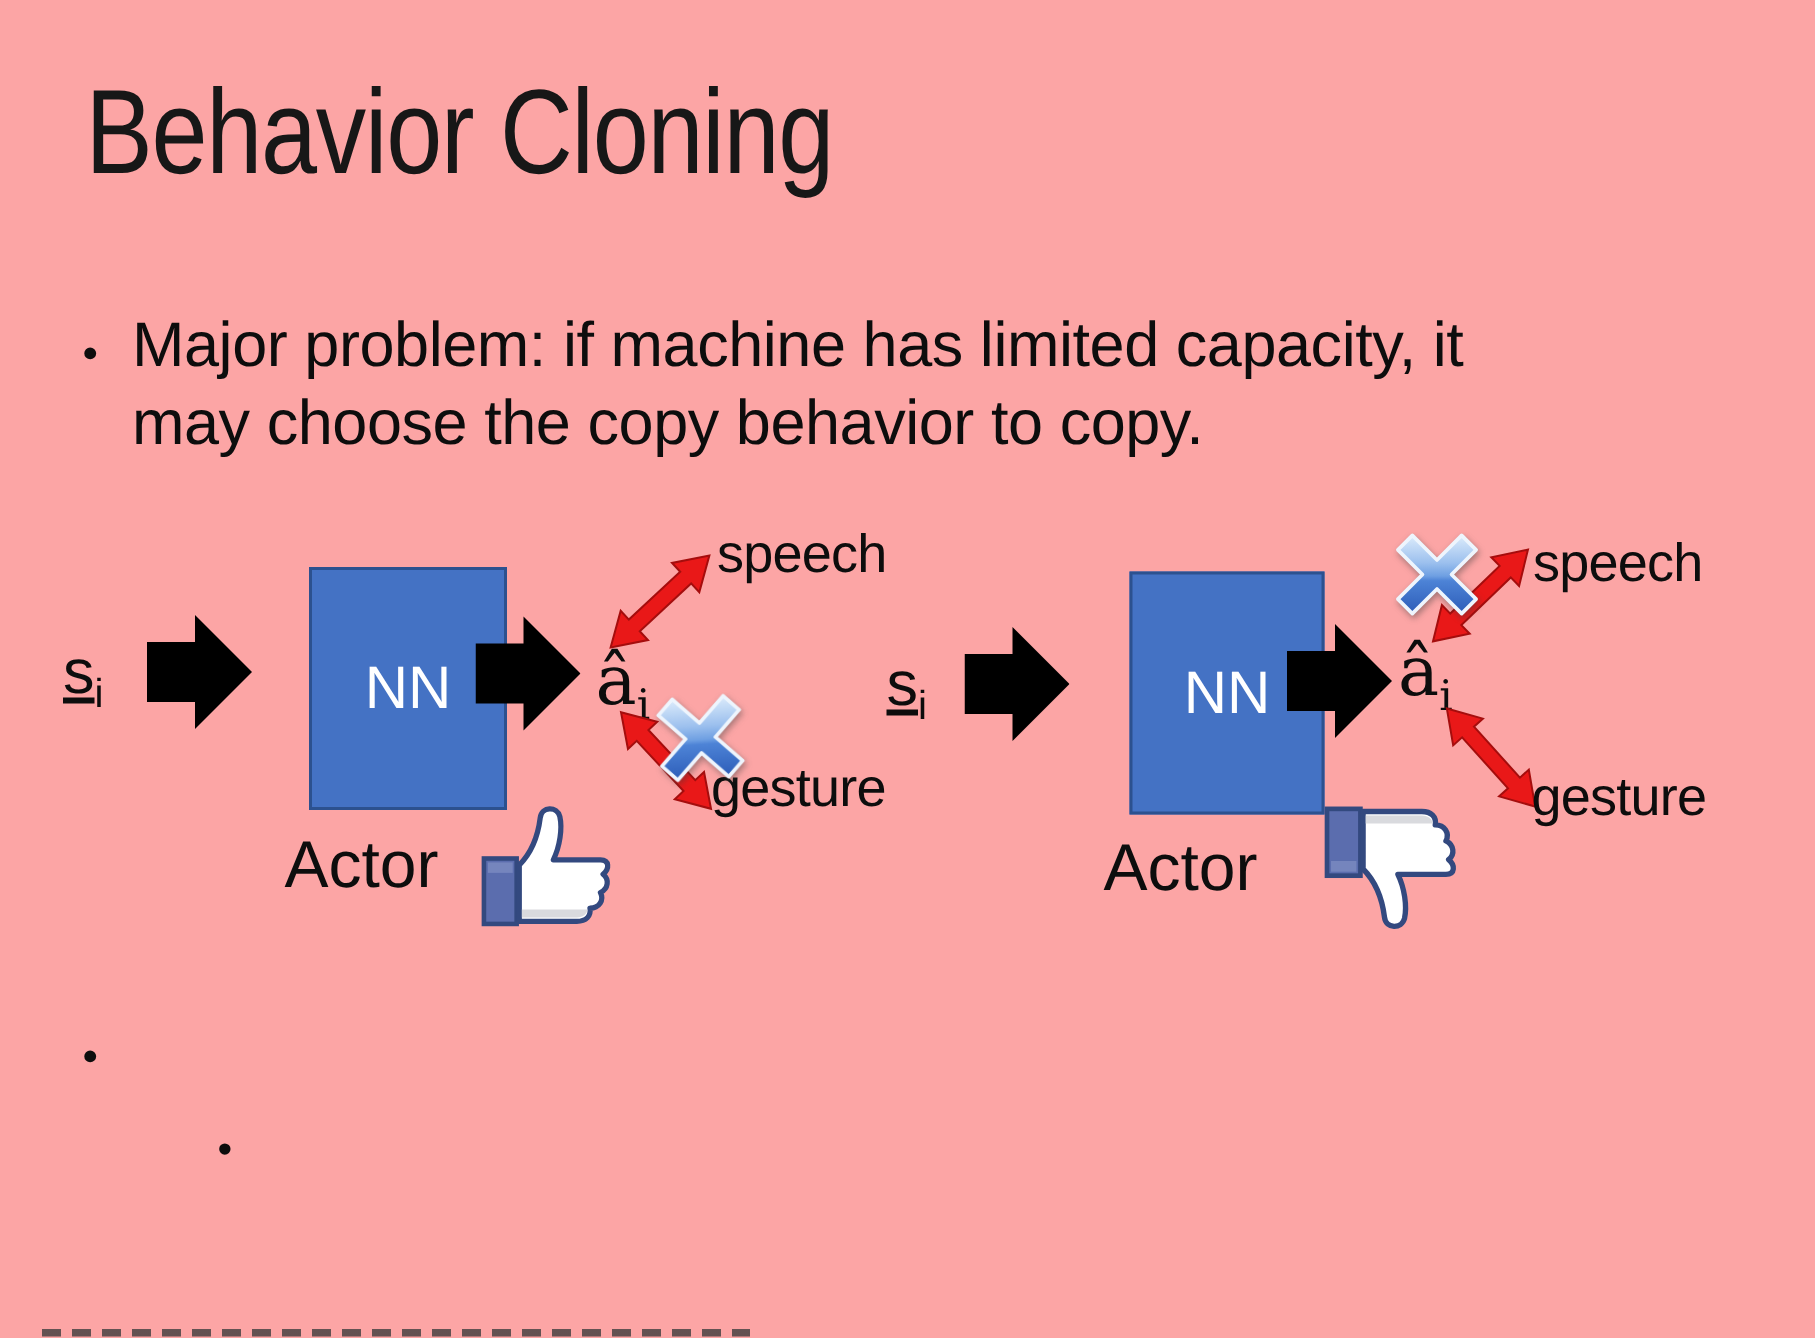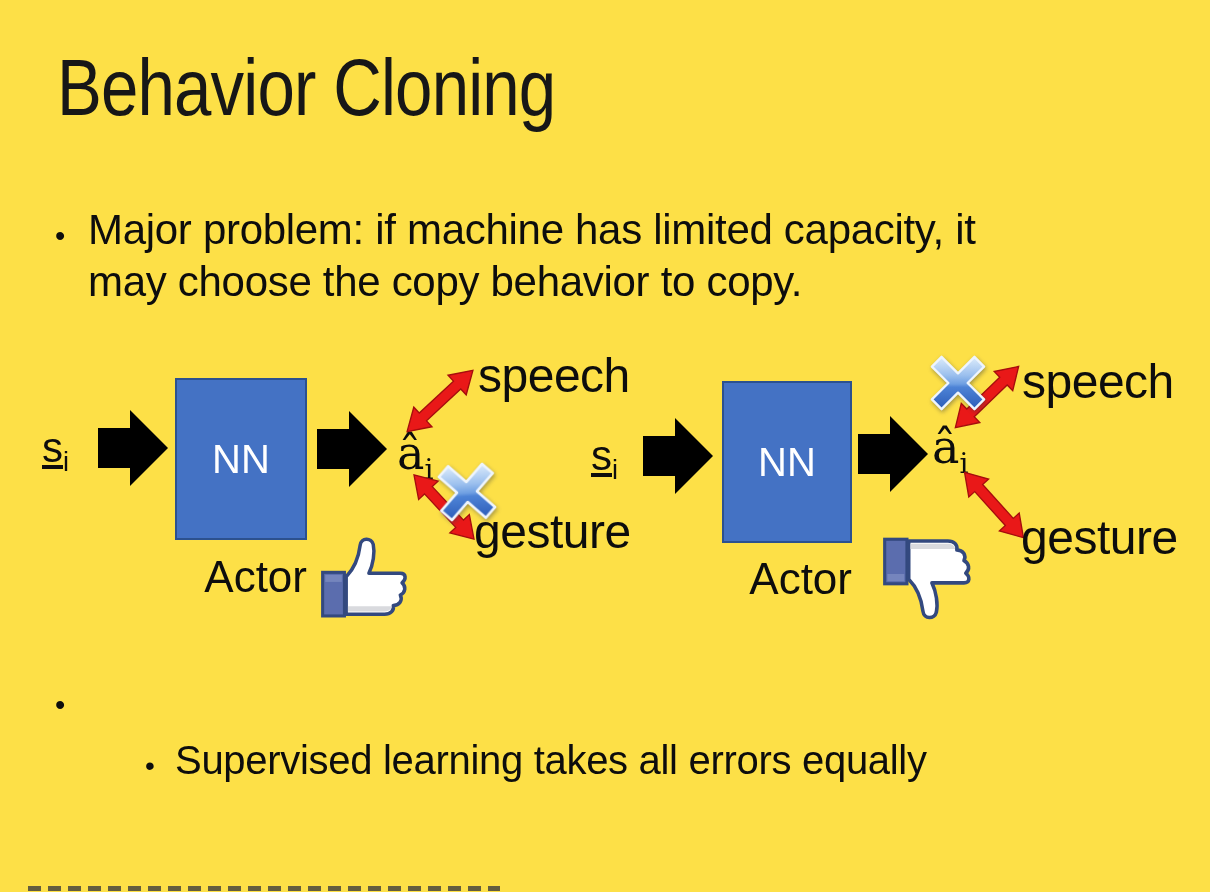--- a/index.html
+++ b/index.html
@@ -1,16 +1,16 @@
 <!DOCTYPE html>
 <html><head>
 <meta charset="utf-8">
 <style>
   html,body{margin:0;padding:0;background:#fff;}
-  .slide{position:relative;width:1210px;height:892px;background:#fde047;overflow:hidden;
+  .slide{position:relative;width:1210px;height:892px;background:#fca5a5;overflow:hidden;
          font-family:"Liberation Sans",sans-serif;color:#111;}
 
   
   .title{position:absolute;left:57px;top:42px;margin:0;font-size:80px;font-weight:400;
          letter-spacing:-1px;white-space:nowrap;color:#171717;
          transform:scaleX(.84);transform-origin:left top;}
 
   
   .bullet{position:absolute;display:flex;align-items:flex-start;color:#0d0d0d;
           letter-spacing:-.3px;}
@@ -18,26 +18,26 @@
   .b1{left:55px;top:204px;font-size:42px;line-height:52px;}
   .b2{left:55px;top:674px;font-size:42px;line-height:50px;}
   .b3{left:145px;top:736px;font-size:40px;line-height:48px;}
   .b3 .dot{flex:0 0 30px;}
 
   
   .silabel{position:absolute;font-size:42px;color:#0d0d0d;text-decoration:underline;}
   .silabel sub{font-size:27px;}
   .nnbox{position:absolute;background:#4472C4;border:2px solid #2c518f;
          display:flex;align-items:center;justify-content:center;
-         color:#fff;font-size:40px;letter-spacing:0;}
-  .actor{position:absolute;font-size:44px;color:#0d0d0d;text-align:right;}
+         color:#fff;font-size:40px;letter-spacing:0;margin-left:31px;}
+  .actor{position:absolute;font-size:44px;color:#0d0d0d;text-align:center;}
   .ahat{position:absolute;font-family:"DejaVu Serif",serif;
         font-size:46px;color:#0d0d0d;}
   .ahat sub{font-size:28px;}
-  .dlabel{position:absolute;font-size:48px;color:#0d0d0d;letter-spacing:-.5px;}
+  .dlabel{position:absolute;font-size:36px;color:#0d0d0d;letter-spacing:-.5px;}
   svg.barrow{position:absolute;}
   svg.rarrow{position:absolute;overflow:visible;}
   svg.xicon{position:absolute;filter:drop-shadow(1px 2px 2px rgba(60,60,60,.45));}
   svg.thumb{position:absolute;}
   svg.thumb.down{transform:scaleY(-1);}
 
   
   .artifact{position:absolute;left:28px;top:886px;width:472px;height:5px;opacity:.8;
             background:repeating-linear-gradient(90deg,#3d3d3d 0 13px,transparent 13px 20px);}
 </style>
@@ -156,18 +156,17 @@
       <path d="M32,86 L74,86 C79,86 82,83 82,80 L32,80 Z" fill="#d9dade" stroke="none"></path>
     </svg>
   </div>
 
   <div class="bullet b2">
     <span class="dot">•</span>
   </div>
 
   <div class="bullet b3">
     <span class="dot">•</span>
-    <div>Supervised learning takes all errors equally</div>
   </div>
 
   <div class="artifact"></div>
 
 </div>
 
 </body></html>

